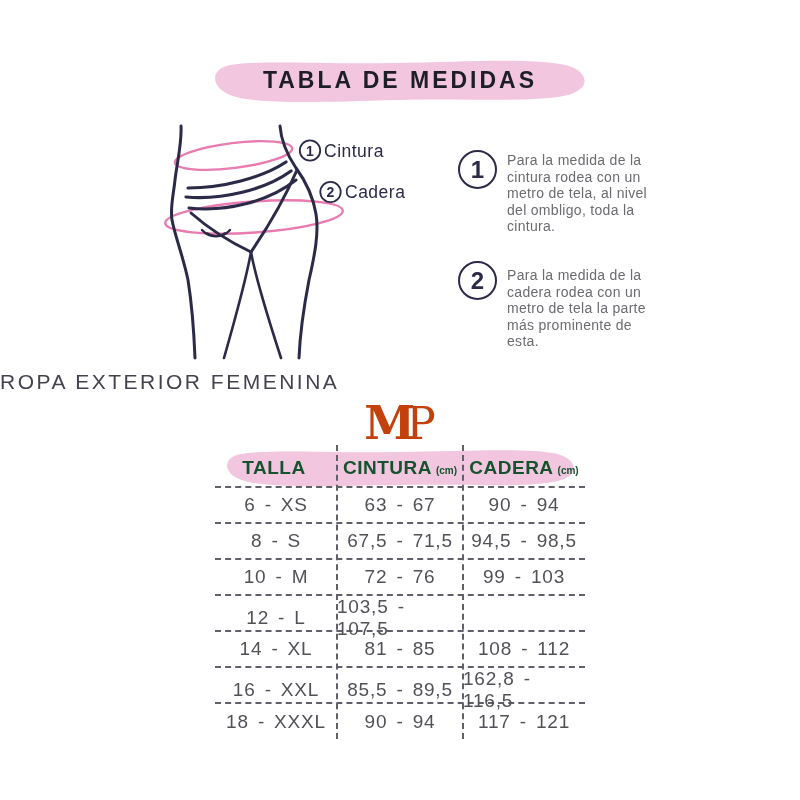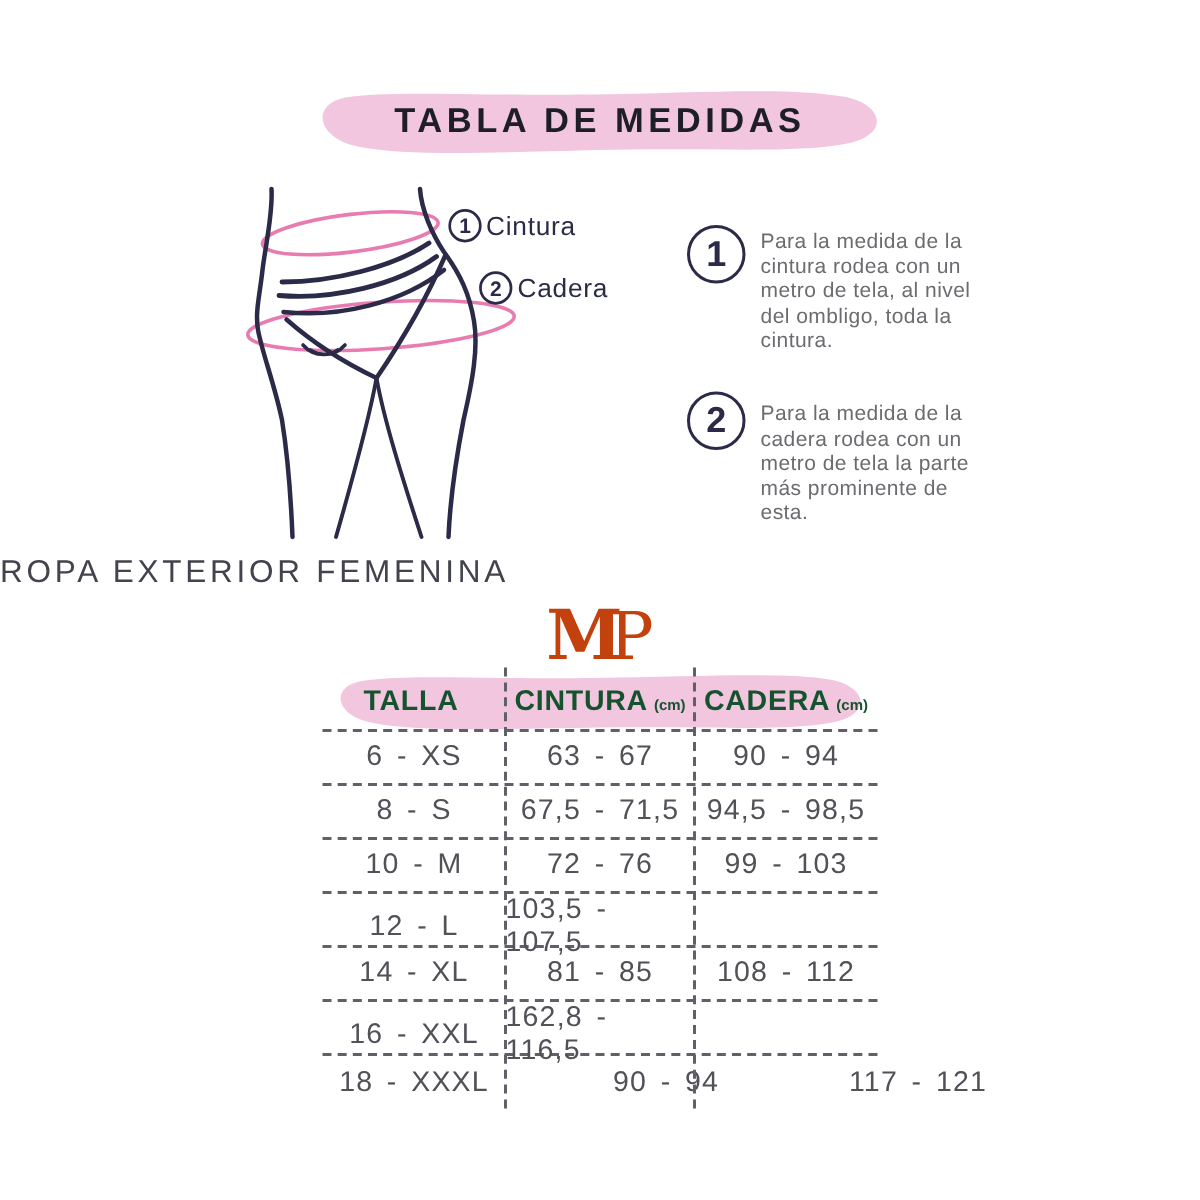--- a/index.html
+++ b/index.html
@@ -54,21 +54,21 @@
   .th {
     display:flex; align-items:center; justify-content:center; gap:4px;
     font-size:19px; font-weight:700; letter-spacing:0.5px; color:#14532d;
   }
   .th .unit { font-size:10px; font-weight:700; margin-top:5px; letter-spacing:0; }
   .tbody { position:absolute; top:26px; left:0; width:370px; border-top:2px dashed #60606a;margin-top:15px; }
   .tr {
     display:grid; grid-template-columns:122px 126px 122px; height:36px;
     border-bottom:2px dashed #60606a;
   }
-  .tr:last-child { border-bottom:none;gap:44px; }
+  .tr:last-child { border-bottom:none; }
   .td {
     display:flex; align-items:center; justify-content:center;
     font-size:19px; color:#515157; letter-spacing:0.8px; word-spacing:3px;
   }
   .vline { position:absolute; top:0; height:294px; width:0; border-left:2px dashed #60606a; }
   .v1 { left:121px; } .v2 { left:247px; }
 </style>
 </head>
 <body>
 
@@ -167,20 +167,21 @@
         <div class="td">12 - L</div>
         <div class="td">103,5 - 107,5</div>
       </div>
       <div class="tr">
         <div class="td">14 - XL</div>
         <div class="td">81 - 85</div>
         <div class="td">108 - 112</div>
       </div>
       <div class="tr">
         <div class="td">16 - XXL</div>
+        <div class="td">85,5 - 89,5</div>
         <div class="td">162,8 - 116,5</div>
       </div>
       <div class="tr">
         <div class="td">18 - XXXL</div>
         <div class="td">90 - 94</div>
         <div class="td">117 - 121</div>
       </div>
     </div>
 
     <div class="vline v1"></div>

